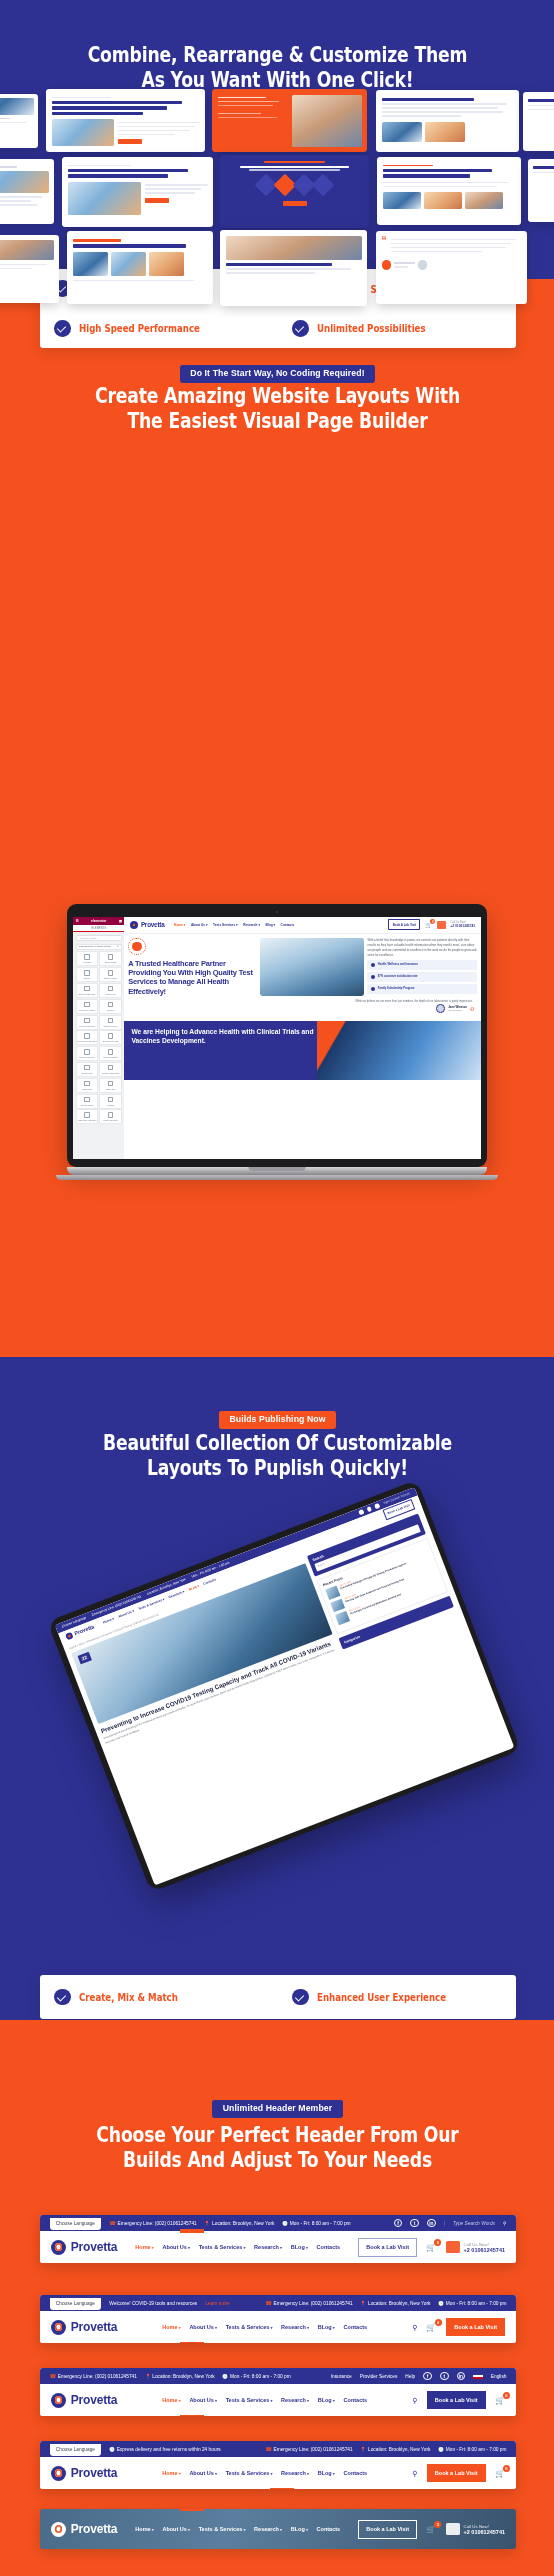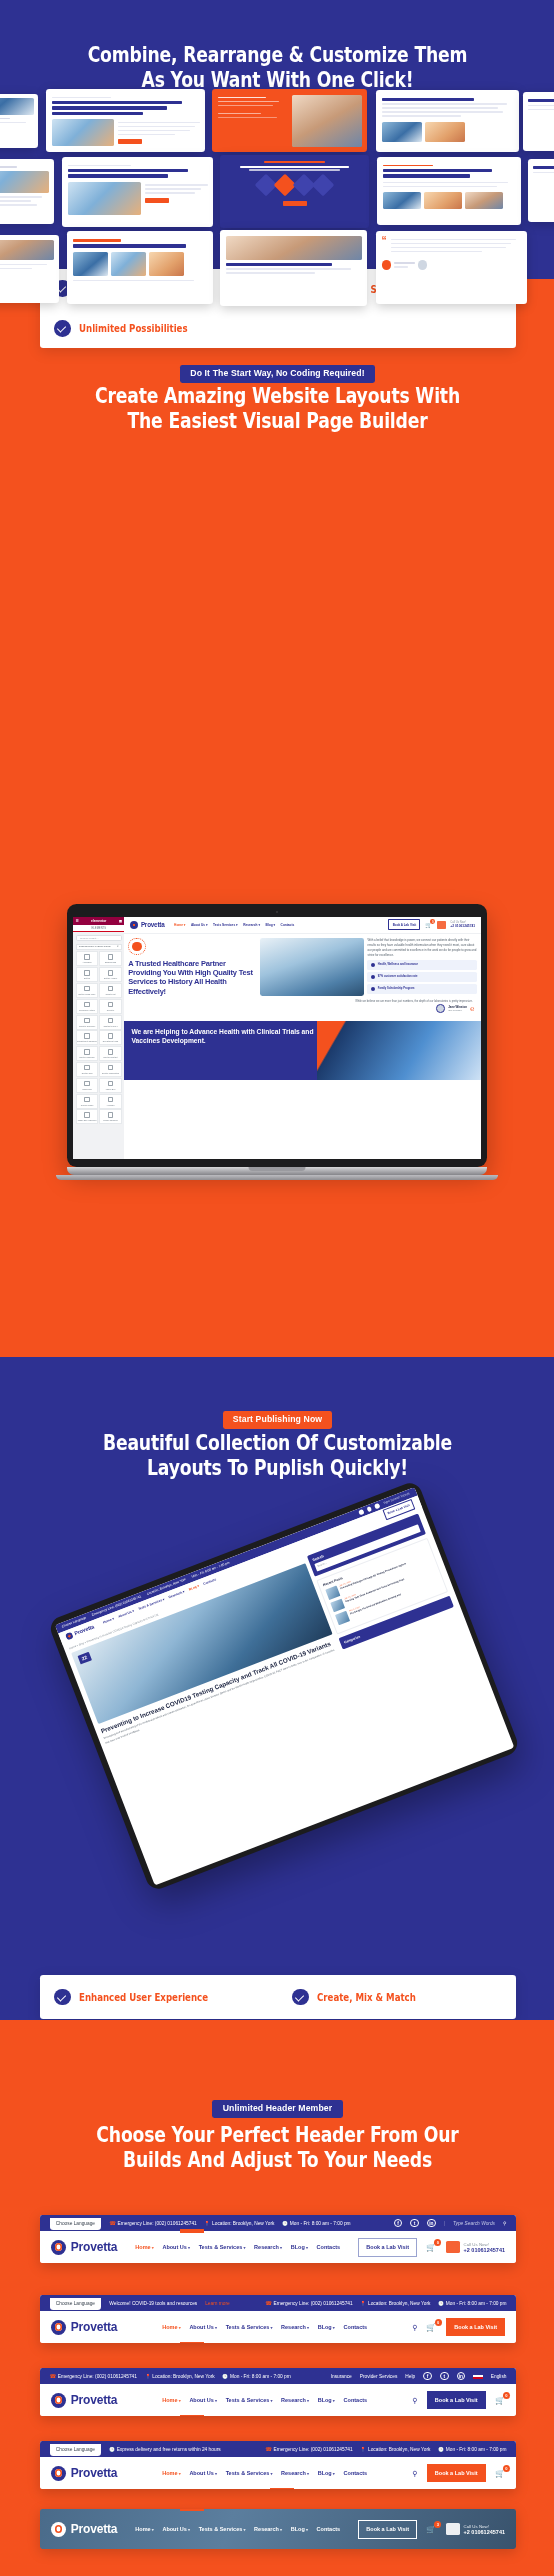--- a/index.html
+++ b/index.html
@@ -434,20 +434,24 @@
     <div class="feat">
       <span class="chk"></span>
       <span class="lbl">One Click Demo Import</span>
     </div>
     <div class="feat">
       <span class="chk"></span>
       <span class="lbl">Build With SEO In Mind</span>
     </div>
     <div class="feat">
       <span class="chk"></span>
+      <span class="lbl">High Speed Performance</span>
+    </div>
+    <div class="feat">
+      <span class="chk"></span>
       <span class="lbl">Unlimited Possibilities</span>
     </div>
   </div>
 
   <div style="position:absolute; top:365px; left:0; width:555px; text-align:center; z-index:3;">
     <span class="badge blue-bg">Do It The Start Way, No Coding Required!</span>
   </div>
   <div class="headline" style="position:absolute; top:384px; left:0; width:555px; z-index:3;">
     <div>Create Amazing Website Layouts With</div>
     <div>The Easiest Visual Page Builder</div>
@@ -583,21 +587,21 @@
               <div>
                 <div class="lb1" style="font-size:2.7px;">Call Us Now!</div>
                 <div class="lb2" style="font-size:3.3px;">+2 01061245741</div>
               </div>
             </div>
           </div>
 
           <div class="hero-row">
             <div class="hero-left">
               <div class="seal"></div>
-              <div class="hero-h">A Trusted Healthcare Partner Providing You With High Quality Test Services to History All Health Effectively!</div>
+              <div class="hero-h">A Trusted Healthcare Partner Providing You With High Quality Test Services to Manage All Health Effectively!</div>
             </div>
             <div class="hero-img"></div>
             <div class="hero-right">
               <p>With a belief that knowledge is power, we connect our patients directly with their results so they have valuable health information when they need it most, care about our people and are committed to excellence in the work we do for people to grow and strive for excellence.</p>
               <div class="chip">
                 <span class="d"></span>
                 <b>Health, Wellness and Insurance</b>
               </div>
               <div class="chip">
                 <span class="d"></span>
@@ -652,21 +656,21 @@
       <span class="chk"></span>
       <span class="lbl">Customize &amp; Live Preview</span>
     </div>
   </div>
 
   <div class="band orange" style="top:683px; height:674px; z-index:0;"></div>
 
   <div class="band blue" style="top:1357px; height:663px;"></div>
 
   <div style="position:absolute; top:1411px; left:0; width:555px; text-align:center; z-index:3;">
-    <span class="badge orange-bg">Start Publishing Now</span>
+    <span class="badge orange-bg">Builds Publishing Now</span>
   </div>
   <div class="headline" style="position:absolute; top:1431px; left:0; width:555px; z-index:3;">
     <div>Beautiful Collection Of Customizable</div>
     <div>Layouts To Puplish Quickly!</div>
   </div>
 
   <div class="tablet" style="left:86px; top:1541px; width:396px; z-index:3;">
     <div class="tscreen" style="height:279px;">
       <div class="t-topbar">
         <div style="color:#fff;font-size:3.2px;flex:1;display:flex;gap:6.3px;align-items:center;">
@@ -741,25 +745,25 @@
             <span>Categories</span>
           </div>
         </div>
       </div>
     </div>
   </div>
 
   <div class="feature-card" style="left:40px; top:1975px; width:476px; height:44px;">
     <div class="feat">
       <span class="chk"></span>
-      <span class="lbl">Enhanced User Experience</span>
+      <span class="lbl">Create, Mix &amp; Match</span>
     </div>
     <div class="feat">
       <span class="chk"></span>
-      <span class="lbl">Create, Mix &amp; Match</span>
+      <span class="lbl">Enhanced User Experience</span>
     </div>
   </div>
 
   <div class="band orange" style="top:2020px; height:556px;"></div>
 
   <div style="position:absolute; top:2100px; left:0; width:555px; text-align:center; z-index:3;">
     <span class="badge blue-bg">Unlimited Header Member</span>
   </div>
   <div class="headline" style="position:absolute; top:2123px; left:0; width:555px; z-index:3;">
     <div>Choose Your Perfect Header From Our</div>

